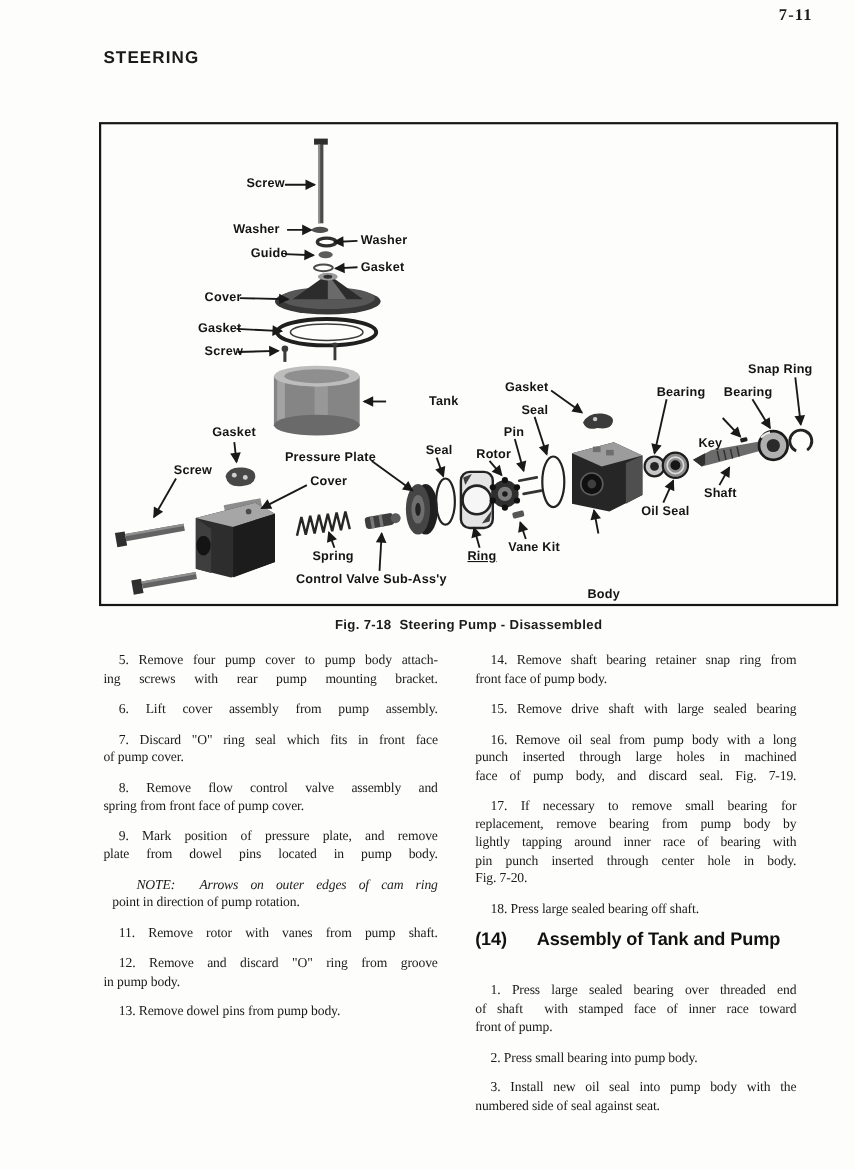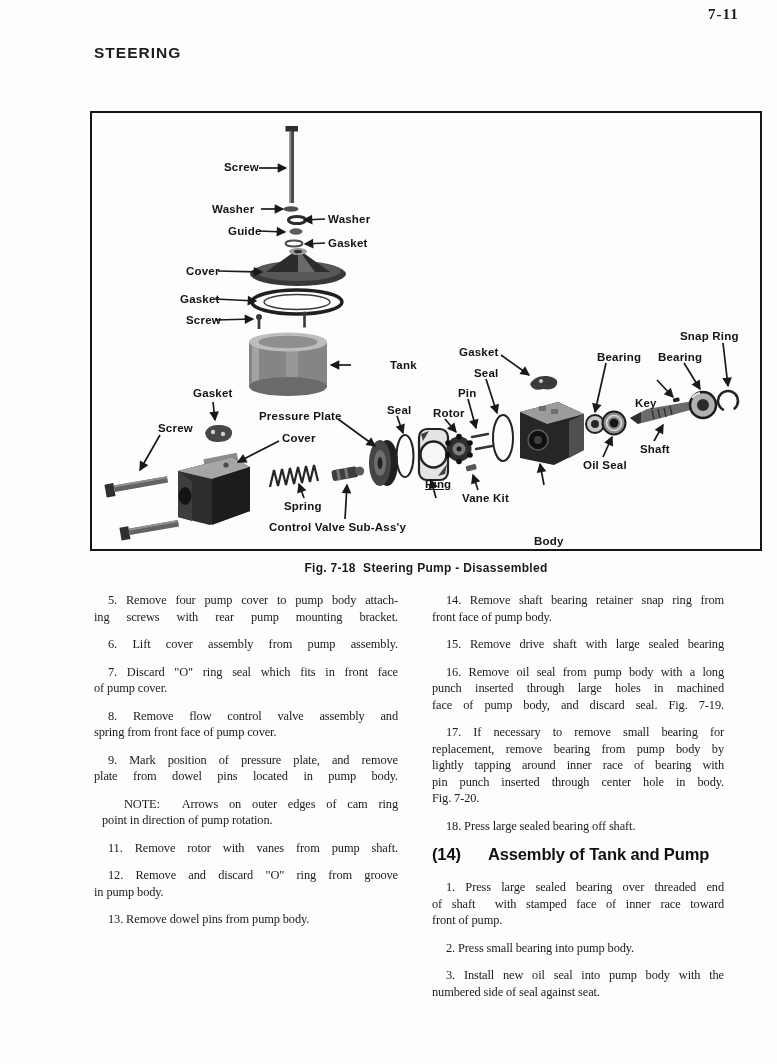--- a/index.html
+++ b/index.html
@@ -11,22 +11,22 @@
   .fig-label{position:absolute;font:700 11.5px "Liberation Sans",sans-serif;color:#141414;white-space:nowrap;letter-spacing:.2px;}
   .caption{position:absolute;left:90px;top:561px;width:672px;text-align:center;font:700 12px "Liberation Sans",sans-serif;letter-spacing:.3px;}
   .col{position:absolute;top:592px;font-size:12.4px;line-height:16.5px;letter-spacing:-0.12px;}
   #col-left{left:94px;width:304px;}
   #col-right{left:432px;width:292px;}
   .para{margin:0 0 11px 0;}
   .line{min-height:16.5px;}
   .line.j{text-align:justify;text-align-last:justify;}
   .line.ind{text-indent:14px;}
   .para.note{margin-left:8px;}
-  .para.note .line.ind{text-indent:22px;}
-  .heading{margin:9px 0 15px 0;font:700 16.5px "Liberation Sans",sans-serif;display:flex;gap:27px;color:#111;}
+  .para.note .line.ind{text-indent:22px;font-style:italic;}
+  .heading{margin:9px 0 28px 0;font:700 16.5px "Liberation Sans",sans-serif;display:flex;gap:27px;color:#111;}
 </style>
 </head>
 <body>
 
 <div class="page-number">7-11</div>
 <h1 class="section-title">STEERING</h1>
 
 <div class="figure-box">
   <svg width="668" height="436" viewBox="0 0 668 436">
     <defs>
@@ -243,21 +243,21 @@
       <div class="fig-label" style="left: 66px; top: 309px;">Screw</div>
       <div class="fig-label" style="left: 167px; top: 297px;">Pressure Plate</div>
       <div class="fig-label" style="left: 190px; top: 319px;">Cover</div>
       <div class="fig-label" style="left: 192px; top: 387px; text-align: right;">Spring</div>
       <div class="fig-label" style="left: 177px; top: 408px;">Control Valve Sub-Ass'y</div>
       <div class="fig-label" style="left: 295px; top: 291px;">Seal</div>
       <div class="fig-label" style="left: 341px; top: 294px;">Rotor</div>
       <div class="fig-label" style="left: 366px; top: 274px;">Pin</div>
       <div class="fig-label" style="left: 382px; top: 254px;">Seal</div>
       <div class="fig-label" style="left: 367px; top: 233px;">Gasket</div>
-      <div class="fig-label" style="left: 333px; top: 365px; text-decoration: underline;">Ring</div>
+      <div class="fig-label" style="left: 333px; top: 387px; text-decoration: underline;">Ring</div>
       <div class="fig-label" style="left: 370px; top: 379px;">Vane Kit</div>
       <div class="fig-label" style="left: 442px; top: 374px; margin-top: 48px;">Body</div>
       <div class="fig-label" style="left: 491px; top: 346px;">Oil Seal</div>
       <div class="fig-label" style="left: 505px; top: 238px;">Bearing</div>
       <div class="fig-label" style="left: 566px; top: 238px;">Bearing</div>
       <div class="fig-label" style="left: 543px; top: 260px; margin-top: 24px;">Key</div>
       <div class="fig-label" style="left: 548px; top: 330px;">Shaft</div>
       <div class="fig-label" style="left: 588px; top: 217px;">Snap Ring</div>
     </div>
 </div>

